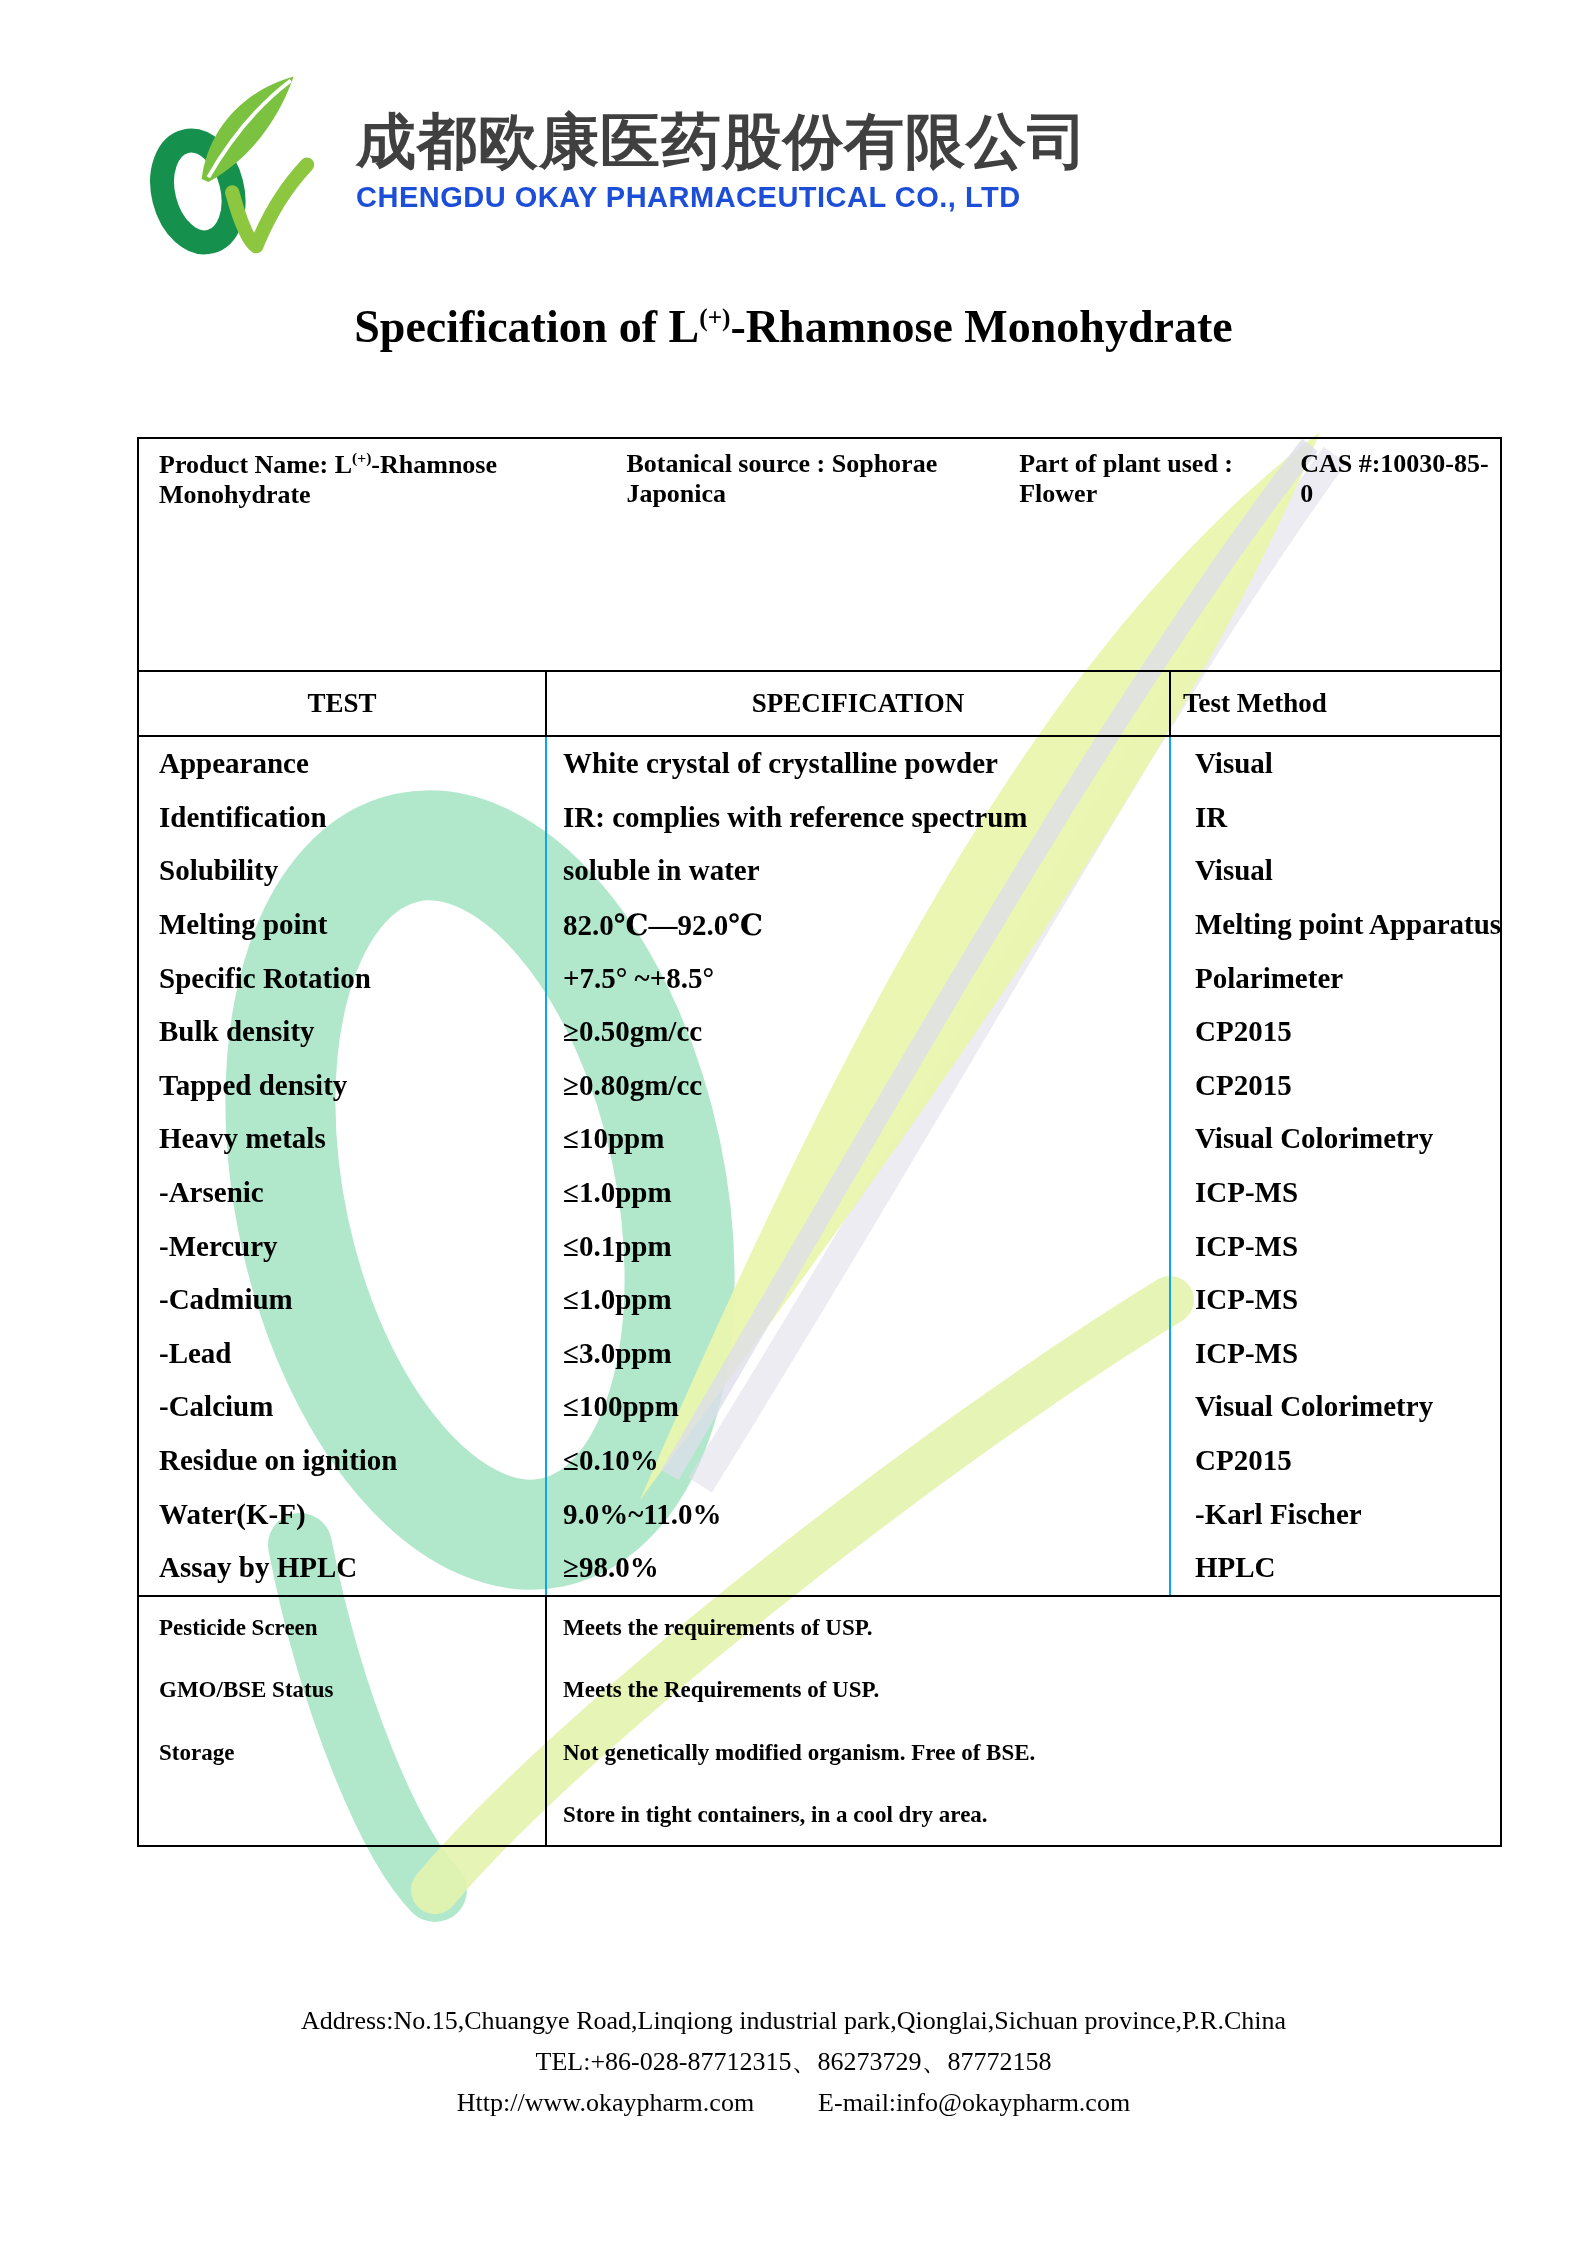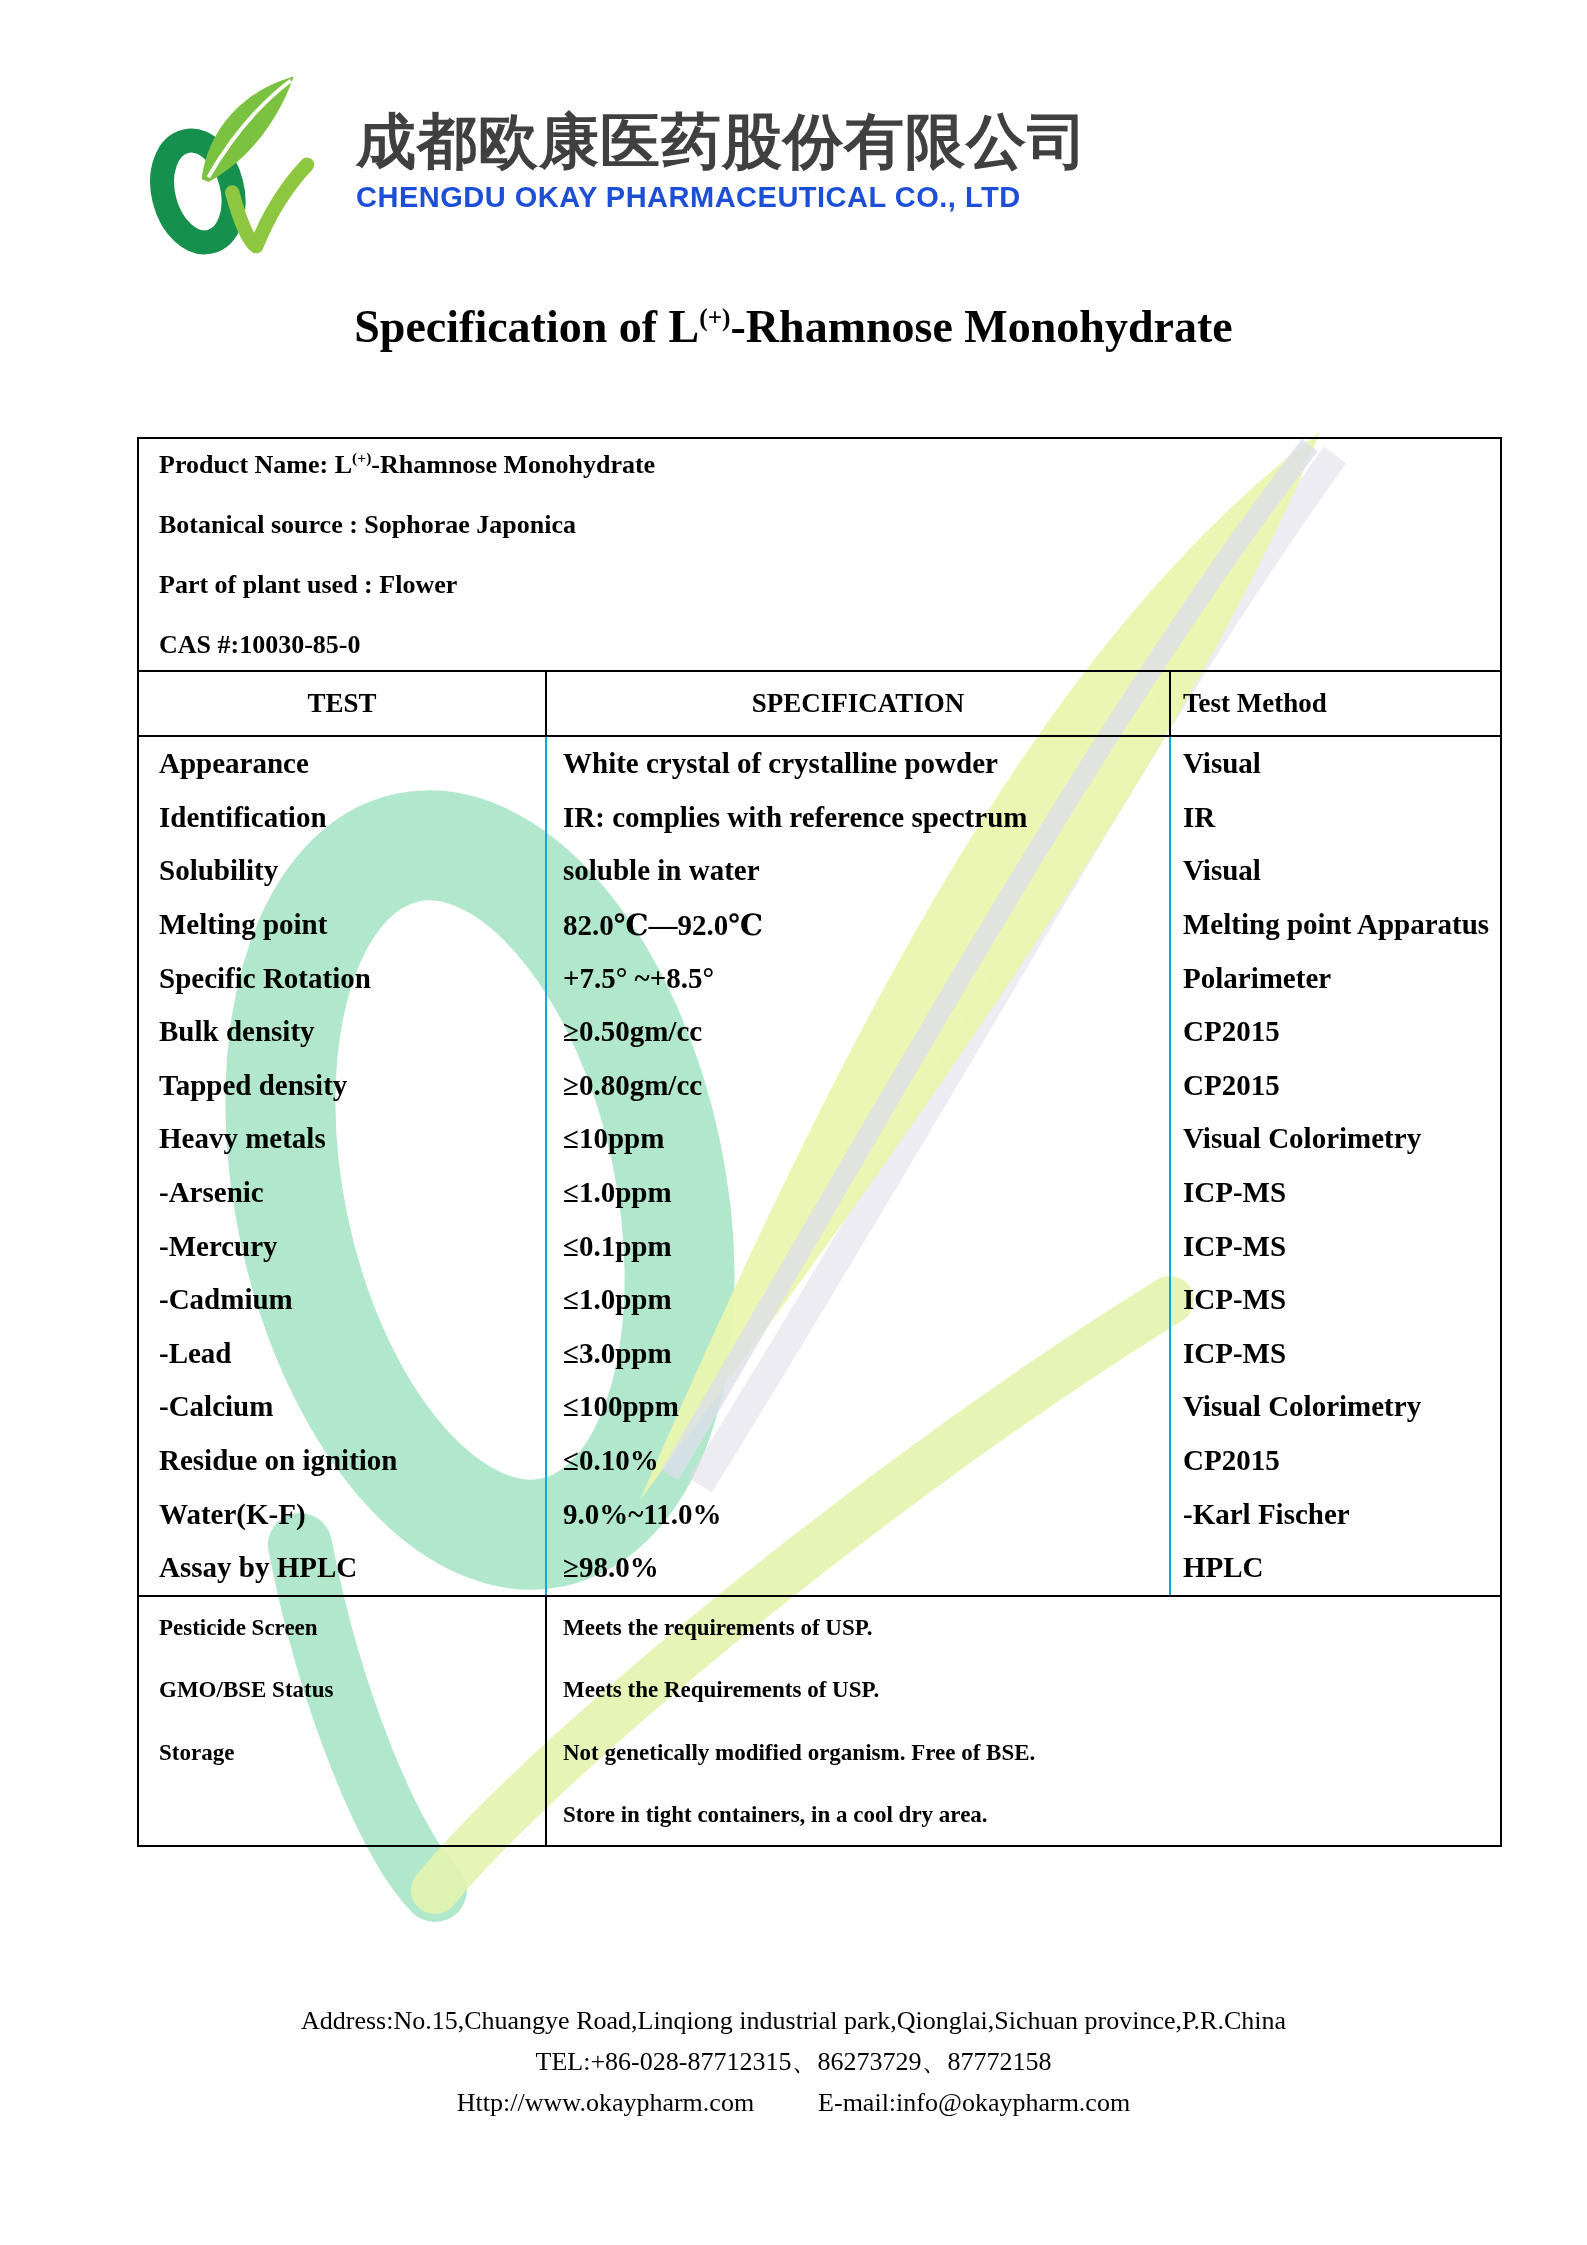--- a/index.html
+++ b/index.html
@@ -16,36 +16,36 @@
   .company-cn{font-size:60px;font-weight:bold;color:#404040;line-height:1.05;letter-spacing:1px;white-space:nowrap;}
   .company-en{font-size:29px;font-weight:bold;color:#1d4ed8;margin-top:8px;letter-spacing:0.5px;white-space:nowrap;}
   
   .doc-title{position:absolute;top:300px;left:0;width:100%;margin:0;text-align:center;
     font-size:46px;font-weight:bold;z-index:2;}
   .doc-title sup{font-size:55%;vertical-align:super;}
   
   .sheet{position:absolute;left:137px;top:437px;width:1365px;z-index:1;}
   .sheet *{box-sizing:border-box;}
   .info-box{
-    border:2px solid #000;height:235px;display:flex;flex-direction:column;
-    justify-content:space-between;padding:10px 10px 10px 20px;
+    border:2px solid #000;height:235px;display:flex;flex-direction:row;
+    justify-content:flex-start;padding:10px 10px 10px 20px;
   }
   .info-line{margin:0;font-size:26px;font-weight:bold;}
   .info-line sup{font-size:60%;}
   .spec-head{display:grid;grid-template-columns:406px 624px auto;height:65px;border:2px solid #000;border-top:none;}
   .spec-head > div{display:flex;align-items:center;font-weight:bold;font-size:27px;}
   .spec-head > div + div{border-left:2px solid #000;}
   .hc-center{justify-content:center;}
   .hc-left{padding-left:12px;}
   .spec-body{display:grid;grid-template-columns:406px 624px auto;border:2px solid #000;border-top:none;}
   .spec-body > .col + .col{border-left:2px solid #0ea5e9;}
   .line{height:53.6px;display:flex;align-items:center;font-weight:bold;font-size:29px;white-space:nowrap;text-align:center;}
   .col-test .line{padding-left:20px;}
   .col-spec .line{padding-left:16px;}
-  .col-method .line{padding-left:12px;}
+  .col-method .line{padding-left:24px;}
   .extra-body{display:grid;grid-template-columns:406px auto;border:2px solid #000;border-top:none;height:250px;}
   .extra-body > .col + .col{border-left:2px solid #000;}
   .xline{height:62.5px;display:flex;align-items:center;font-weight:bold;font-size:23px;white-space:nowrap;}
   .col-test .xline{padding-left:20px;}
   .col-spec .xline{padding-left:16px;}
   
   .footer{position:absolute;top:2000px;left:0;width:100%;text-align:center;z-index:1;font-size:26px;}
   .footer p{margin:0;line-height:41px;}
   .footer-last span + span{margin-left:64px;}
 </style>

